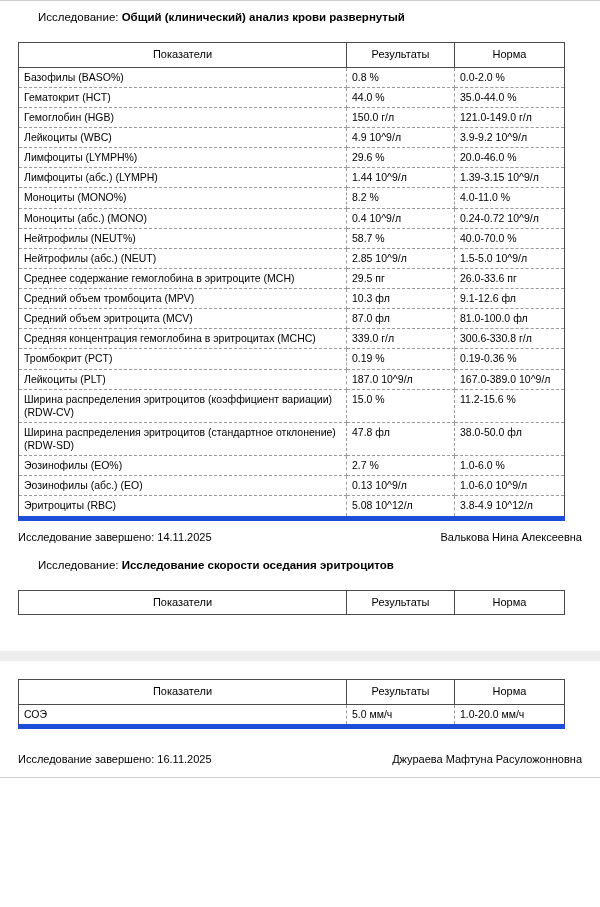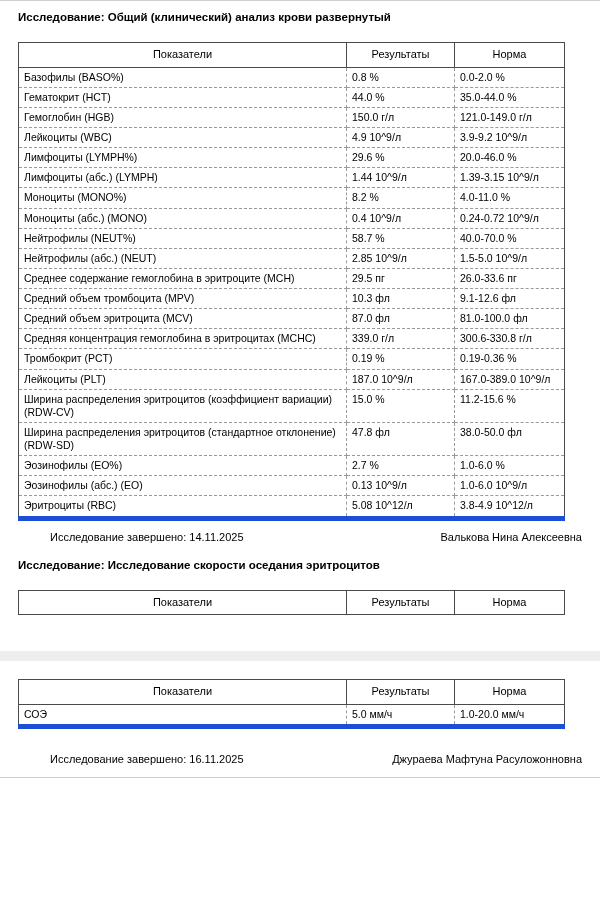--- a/index.html
+++ b/index.html
@@ -25,21 +25,22 @@
     height: 1px;
     background: #cfcfcf;
     margin: 0 0 0 0;
   }
   .study-line {
     padding: 9px 18px 6px 18px;
     font-size: 11.5px;
     line-height: 1.3;
   }
   .study-line .lbl {
-    font-weight: bold;
+    font-weight: normal;
+    margin-left: 20px;
   }
   .study-line .val {
     font-weight: bold;
   }
   table.results {
     border-collapse: collapse;
     width: 546px;
     margin: 11px 18px 0 18px;
     table-layout: fixed;
   }
@@ -70,21 +71,20 @@
   }
   .col-name { width: 328px; }
   .col-res  { width: 108px; }
   .col-norm { width: 110px; }
   td.bold, .bold { font-weight: bold; }
   .footer-line {
     display: flex;
     justify-content: space-between;
     padding: 10px 18px 6px 18px;
     font-size: 11px;
-    margin-left: 32px;
   }
   .footer-line .right { text-align: right; }
   .empty-table-wrap { margin-top: 4px; }
   .gap-block {
     height: 26px;
   }
   .divider-band {
     height: 10px;
     background: #ededed;
     width: 100%;

